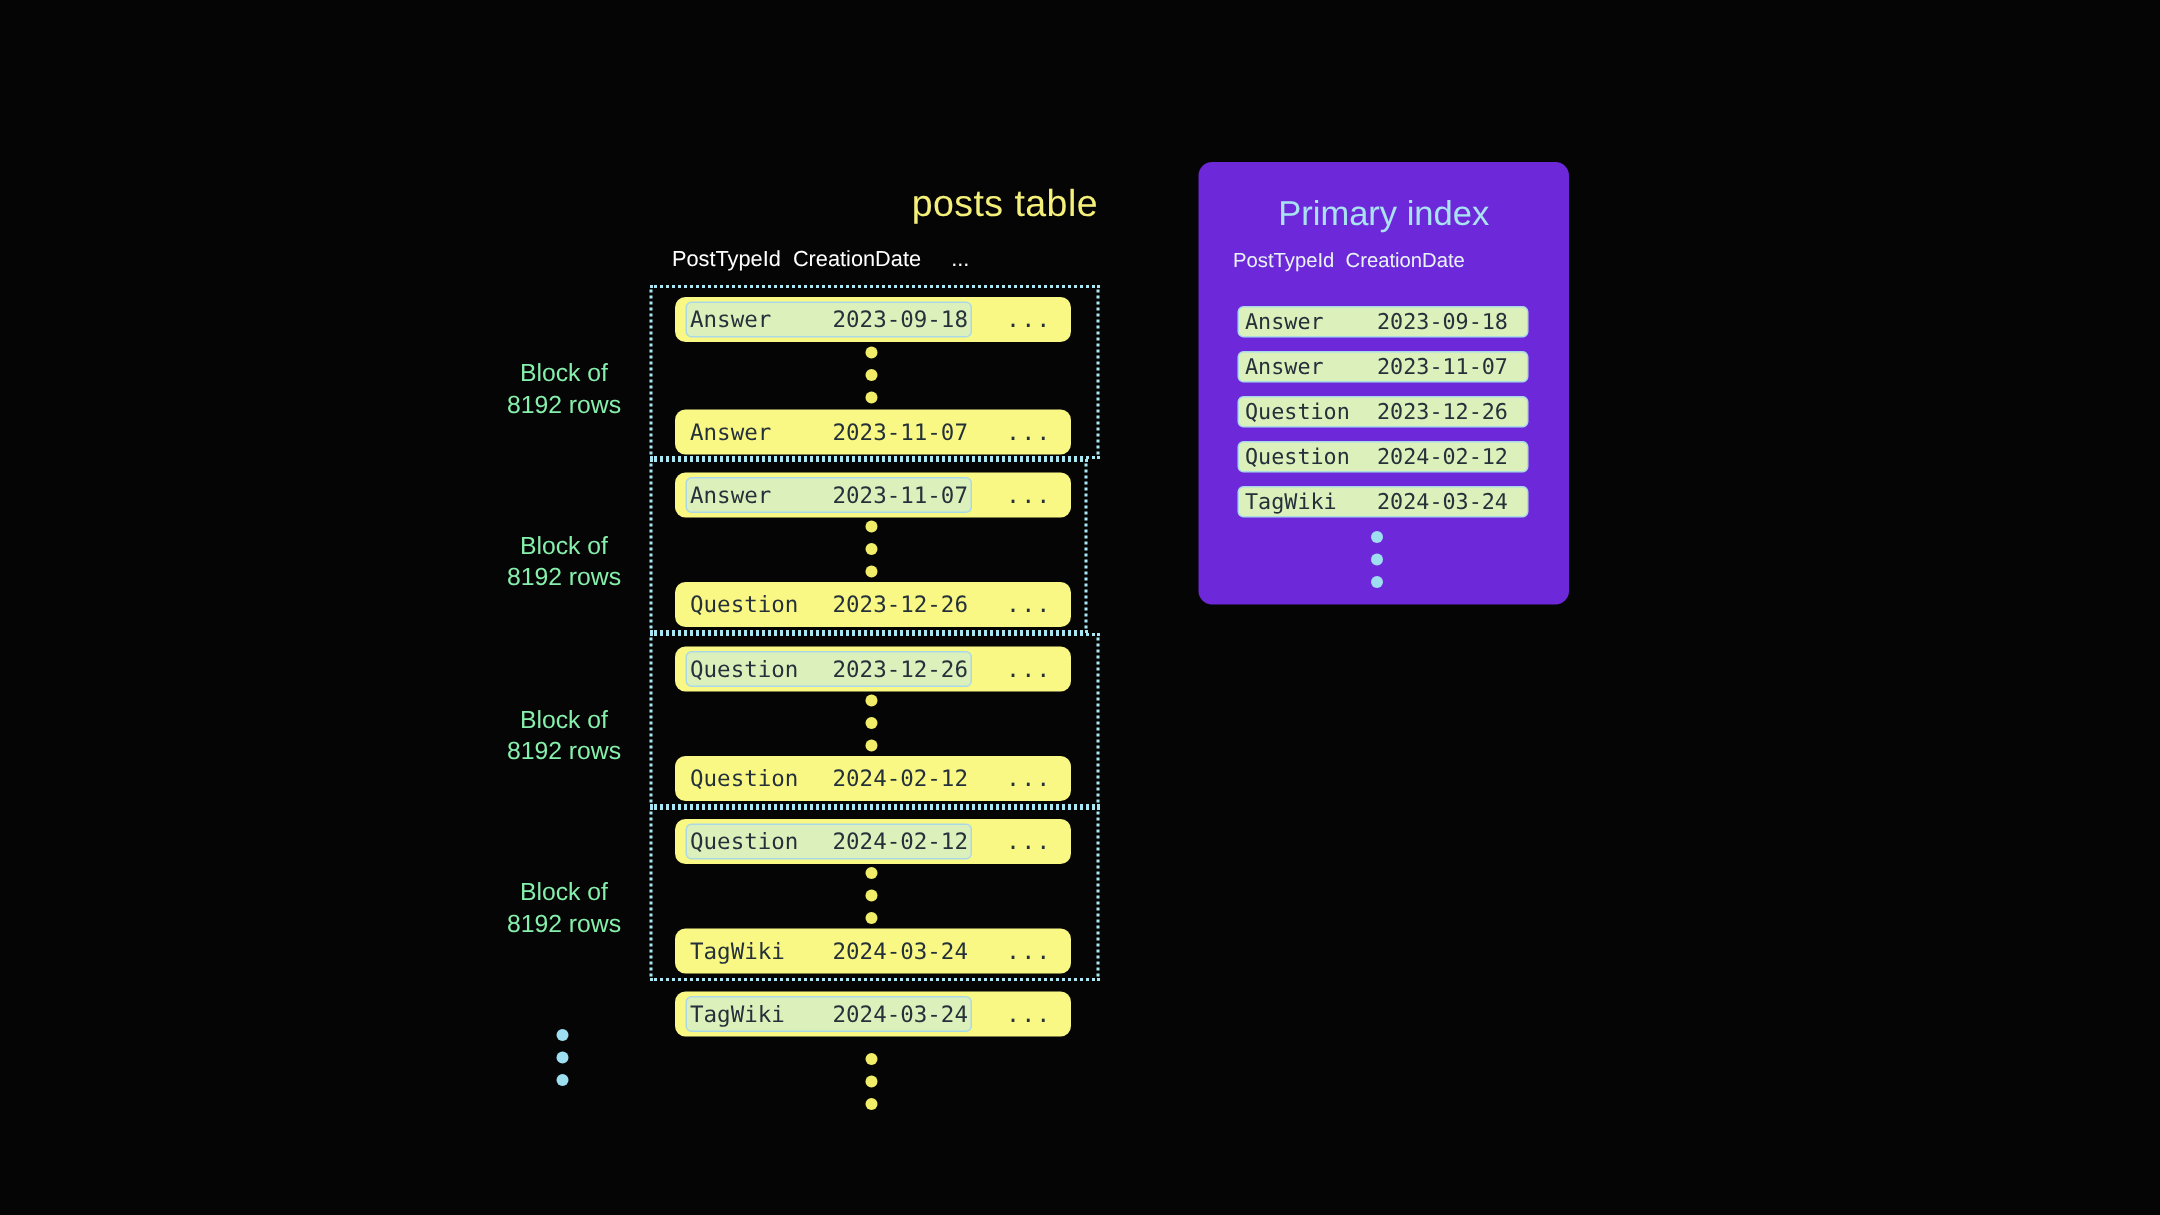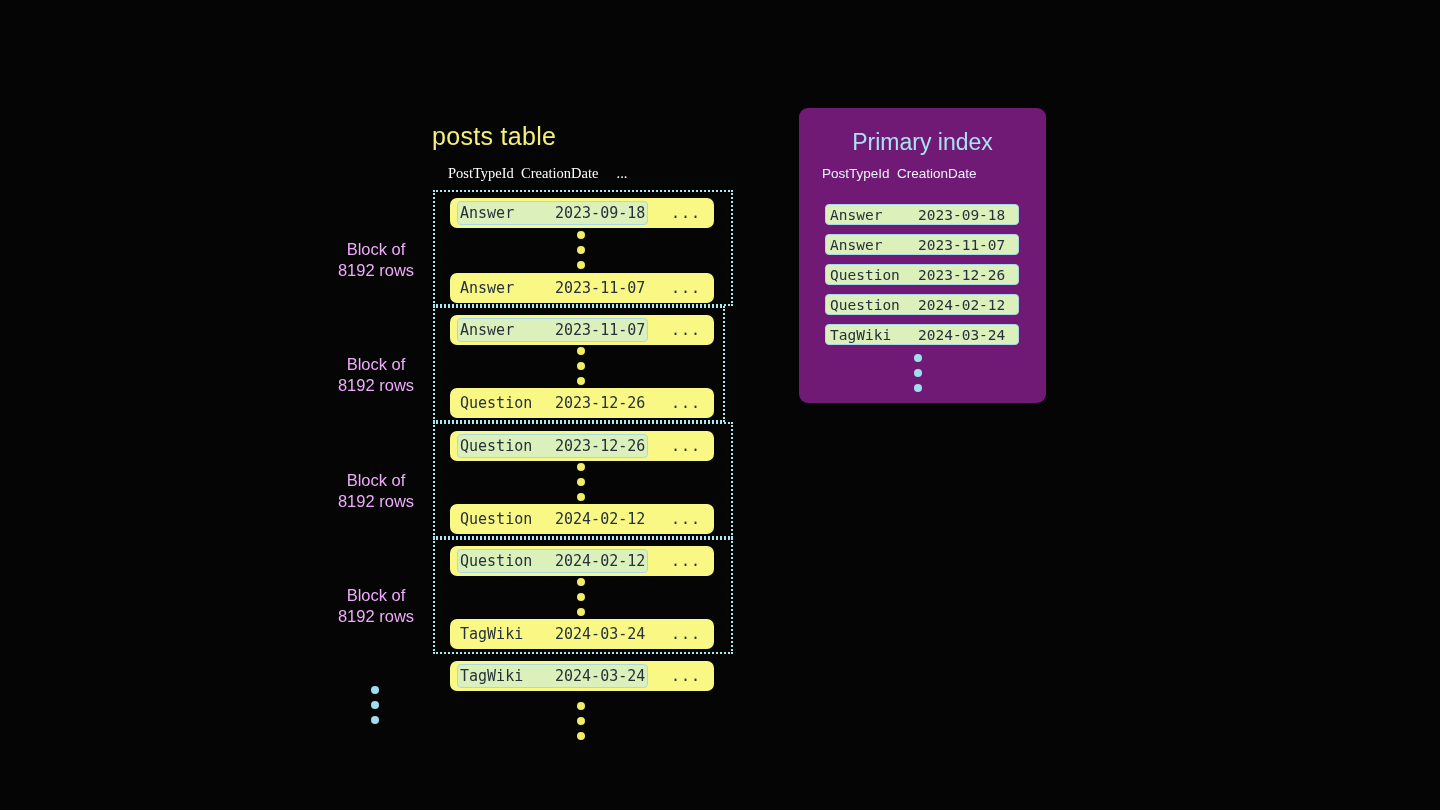--- a/index.html
+++ b/index.html
@@ -15,48 +15,48 @@
     overflow: hidden;
     font-family: "Liberation Sans", sans-serif;
   }
 
   
   #posts-title {
     position: absolute;
     left: 432px;
     top: 122px;
     width: 300px;
-    text-align: left;
+    text-align: right;
     color: #f5f07a;
     font-size: 25px;
     letter-spacing: 0.3px;
   }
   #posts-header {
     position: absolute;
     left: 448px;
     top: 165px;
     width: 270px;
     color: #ffffff;
-    font-family: Liberation Serif, serif;
+    font-family: Liberation Sans, sans-serif;
     font-size: 14.5px;
     white-space: pre;
   }
 
   
   .block-frame {
     position: absolute;
     border: 2px dotted #a9e7f5;
     box-sizing: border-box;
   }
 
   .block-label {
     position: absolute;
     width: 160px;
     text-align: center;
-    color: #f0abfc;
+    color: #86efac;
     font-size: 16.5px;
     line-height: 21px;
   }
 
   
   .row {
     position: absolute;
     left: 450px;
     width: 264px;
     height: 30px;
@@ -118,21 +118,21 @@
   .dots-yellow span { background: #f2ed68; }
   .dots-blue span { background: #9ddff0; }
 
   
   #index-panel {
     position: absolute;
     left: 799px;
     top: 108px;
     width: 247px;
     height: 295px;
-    background: #701a75;
+    background: #6d28d9;
     border-radius: 9px;
   }
   #index-title {
     position: absolute;
     left: 0;
     top: 21px;
     width: 247px;
     text-align: center;
     color: #a9e2f2;
     font-size: 23px;

